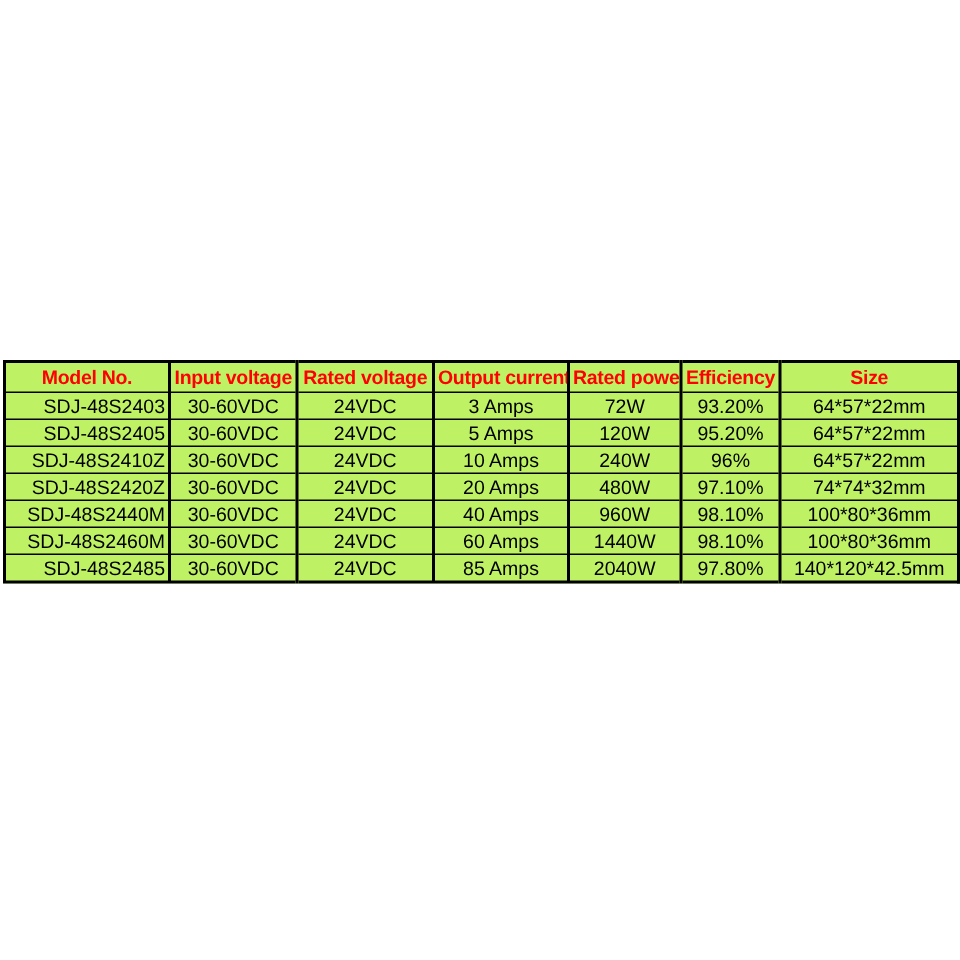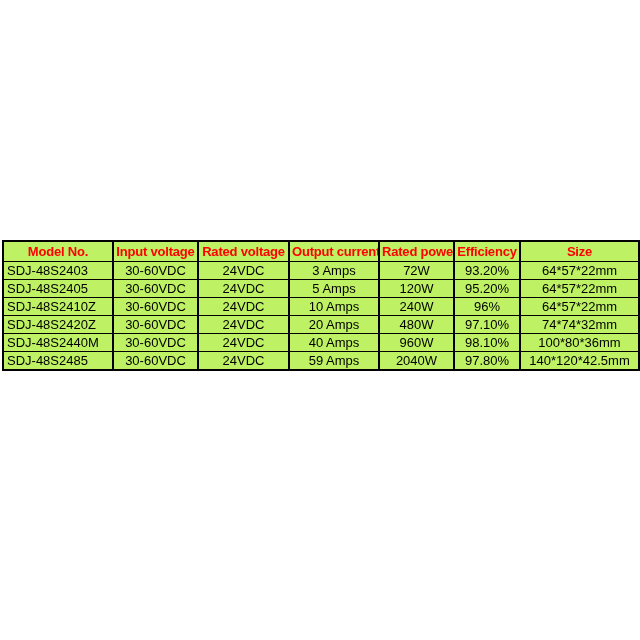--- a/index.html
+++ b/index.html
@@ -45,21 +45,21 @@
     letter-spacing: -0.2px;
   }
   table.spec-table td {
     height: 17px;
     color: #000000;
     font-size: 13px;
     text-align: center;
     font-weight: normal;
   }
   table.spec-table td.model-cell {
-    text-align: left;
+    text-align: right;
     padding-left: 3px;
   }
 </style>
 </head>
 <body>
 
 <div class="page">
   <div class="table-wrap">
     <table class="spec-table">
       <colgroup>
@@ -122,24 +122,33 @@
           <tr>
             <td class="model-cell">SDJ-48S2440M</td>
             <td>30-60VDC</td>
             <td>24VDC</td>
             <td>40 Amps</td>
             <td>960W</td>
             <td>98.10%</td>
             <td>100*80*36mm</td>
           </tr>
           <tr>
+            <td class="model-cell">SDJ-48S2460M</td>
+            <td>30-60VDC</td>
+            <td>24VDC</td>
+            <td>60 Amps</td>
+            <td>1440W</td>
+            <td>98.10%</td>
+            <td>100*80*36mm</td>
+          </tr>
+          <tr>
             <td class="model-cell">SDJ-48S2485</td>
             <td>30-60VDC</td>
             <td>24VDC</td>
-            <td>59 Amps</td>
+            <td>85 Amps</td>
             <td>2040W</td>
             <td>97.80%</td>
             <td>140*120*42.5mm</td>
           </tr>
         </tbody>
     </table>
   </div>
 </div>
 
 </body></html>

